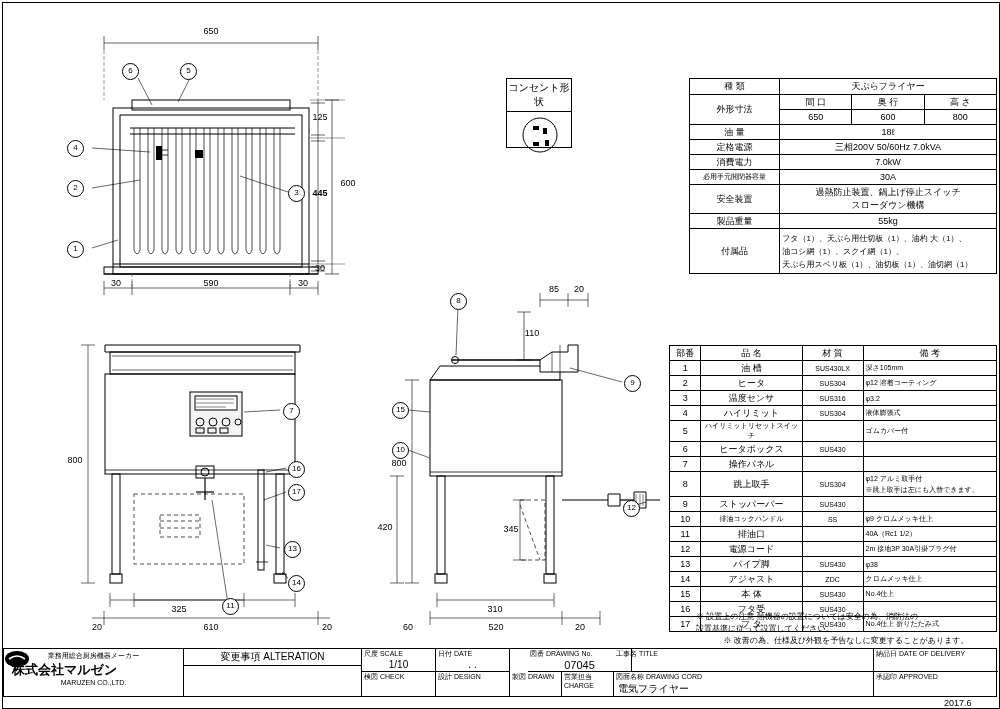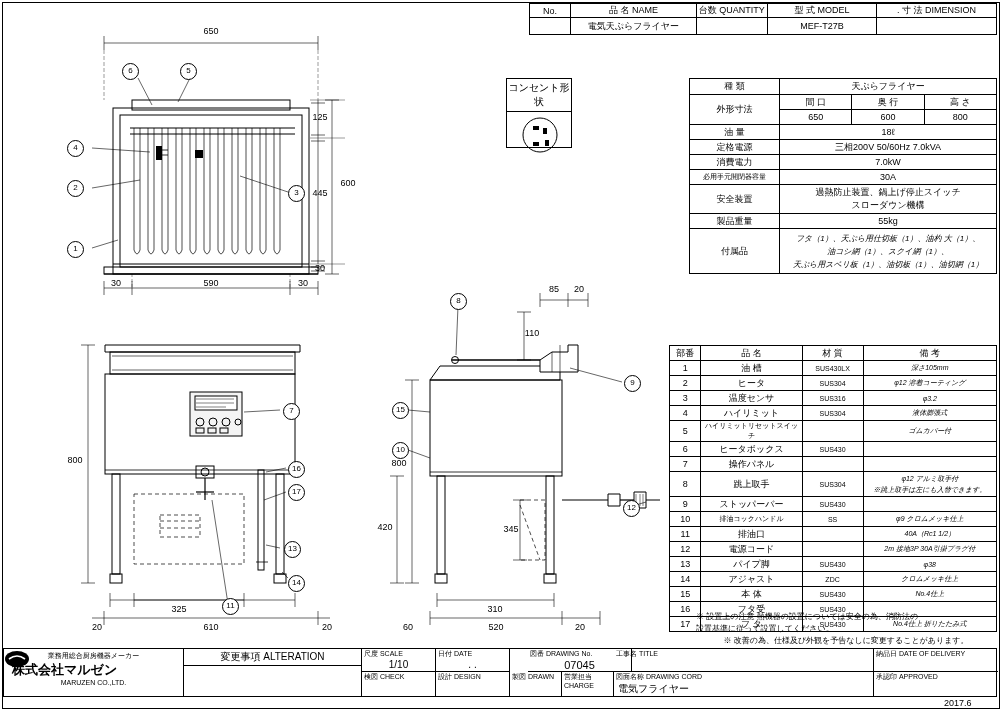--- a/index.html
+++ b/index.html
@@ -4,55 +4,37 @@
 <style>
   html,body{margin:0;padding:0;background:#fff;}
   body{width:1000px;height:709px;font-family:"Liberation Sans",sans-serif;color:#000;}
   #sheet{position:relative;width:1000px;height:709px;overflow:hidden;}
   .bx{position:absolute;box-sizing:border-box;}
   .b1{border:1px solid #000;}
   table{border-collapse:collapse;}
   td,th{border:1px solid #000;font-weight:normal;padding:0 2px;}
   .tbl{position:absolute;font-size:9px;}
   .c{text-align:center;}
-  .l{text-align:center;font-style:italic;}
+  .l{text-align:left;}
   .sm{font-size:8px;}
   .xs{font-size:7px;}
   .lbl{position:absolute;font-size:9px;}
   .dim{position:absolute;font-size:9px;text-align:center;}
   svg{position:absolute;left:0;top:0;}
   .circ{position:absolute;width:15px;height:15px;border:1px solid #000;border-radius:50%;
         font-size:8px;text-align:center;line-height:14px;background:#fff;}
   .outer{position:absolute;left:2px;top:2px;width:996px;height:705px;border:1px solid #000;}
   .note{position:absolute;font-size:8px;line-height:12px;}
 </style>
 </head>
 <body>
 
 <div id="sheet">
   <div class="outer"></div>
 
-  <table class="tbl" style="left:529px;top:3px;width:468px;">
-    <tbody>
-        <tr>
-      <td class="c" style="width:38px;height:13px;">No.</td>
-      <td class="c" style="width:128px;">品 名 NAME</td>
-      <td class="c" style="width:68px;">台数 QUANTITY</td>
-      <td class="c" style="width:110px;">型 式 MODEL</td>
-      <td class="c" style="width:120px;">.  寸 法 DIMENSION</td>
-    </tr>
-    <tr>
-      <td class="c" style="height:16px;"></td>
-      <td class="c">電気天ぷらフライヤー</td>
-      <td class="c"></td>
-      <td class="c">MEF-T27B</td>
-      <td class="c"></td>
-    </tr>
-  </tbody>
-    </table>
 
   <svg width="1000" height="709" style="pointer-events:none;">
 
     <g stroke="#000" fill="none" stroke-width="1">
       <rect x="132" y="100" width="158" height="10"></rect>
       <rect x="113" y="108" width="196" height="166"></rect>
       <rect x="120" y="115" width="182" height="152"></rect>
 
       <path d="M130 128 L295 128" stroke-width="1"></path>
       <path d="M130 134 L295 134"></path>
@@ -210,21 +192,21 @@
       <path d="M622 382 L570 368"></path>
       <path d="M408 410 L430 412"></path>
       <path d="M408 450 L430 458"></path>
       <path d="M626 508 L646 502"></path>
     </g>
   </svg>
 
   <div class="dim" style="left:181px;top:26px;width:60px;">650</div>
   <div class="dim" style="left:334px;top:178px;width:28px;">600</div>
   <div class="dim" style="left:307px;top:112px;width:26px;">125</div>
-  <div class="dim" style="left:307px;top:188px;width:26px;">445</div>
+  <div class="dim" style="left:307px;top:188px;width:26px;font-weight:bold;">445</div>
   <div class="dim" style="left:308px;top:263px;width:24px;">30</div>
   <div class="dim" style="left:103px;top:278px;width:26px;">30</div>
   <div class="dim" style="left:181px;top:278px;width:60px;">590</div>
   <div class="dim" style="left:290px;top:278px;width:26px;">30</div>
 
   <div class="dim" style="left:62px;top:455px;width:26px;">800</div>
   <div class="dim" style="left:159px;top:604px;width:40px;">325</div>
   <div class="dim" style="left:186px;top:622px;width:50px;">610</div>
   <div class="dim" style="left:85px;top:622px;width:24px;">20</div>
   <div class="dim" style="left:315px;top:622px;width:24px;">20</div>

